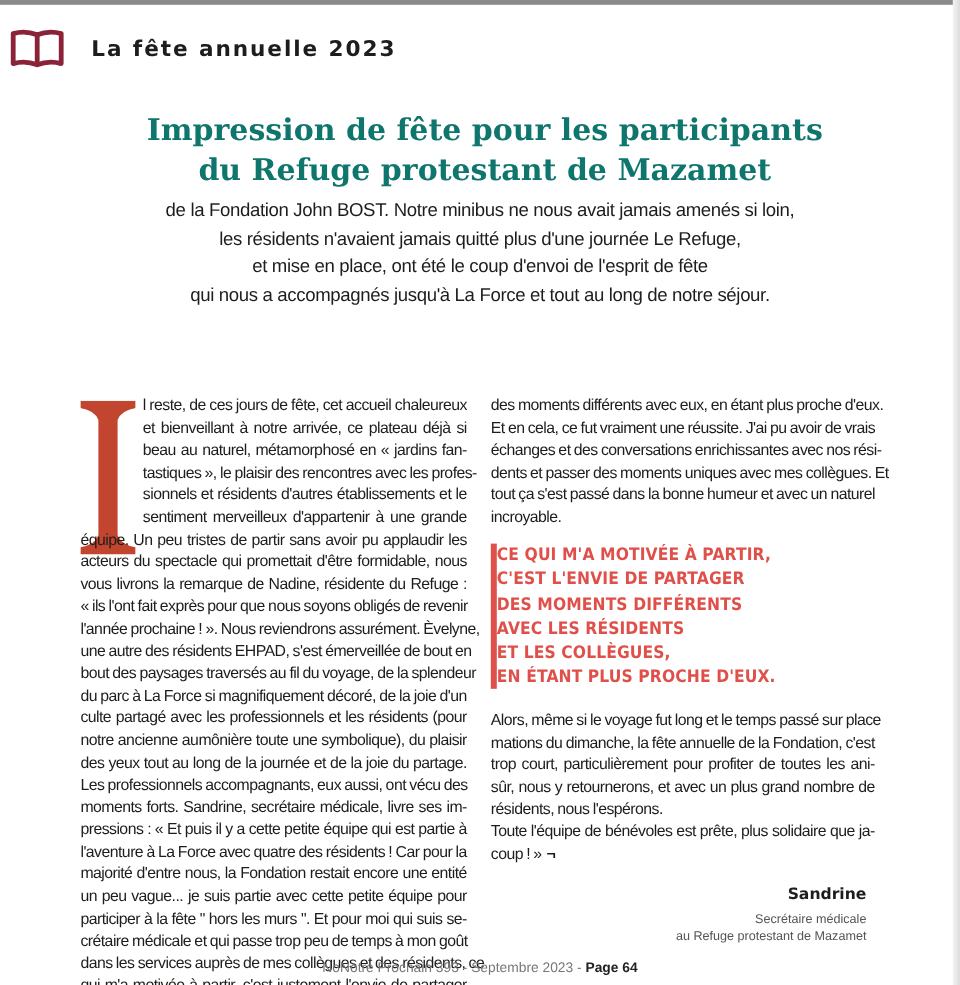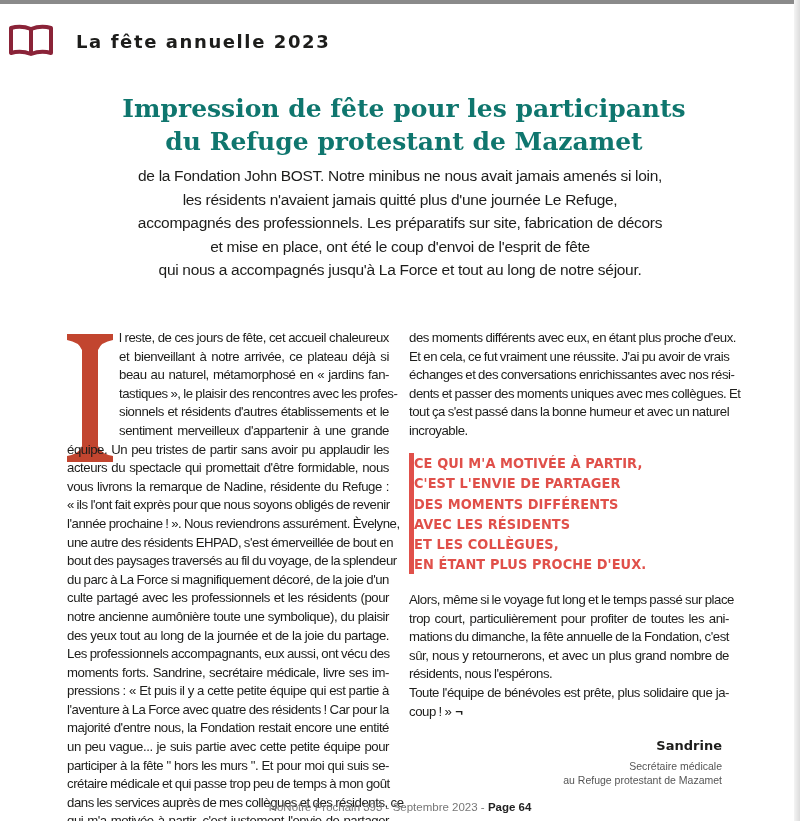--- a/index.html
+++ b/index.html
@@ -91,21 +91,20 @@
 </div>
 
 <h1 class="title">
   <span>Impression de fête pour les participants</span>
   <span>du Refuge protestant de Mazamet</span>
 </h1>
 
 <p class="intro">
   <span>de la Fondation John BOST. Notre minibus ne nous avait jamais amenés si loin,</span>
   <span>les résidents n'avaient jamais quitté plus d'une journée Le Refuge,</span>
-  <span>accompagnés des professionnels. Les préparatifs sur site, fabrication de décors</span>
   <span>et mise en place, ont été le coup d'envoi de l'esprit de fête</span>
   <span>qui nous a accompagnés jusqu'à La Force et tout au long de notre séjour.</span>
 </p>
 
 <svg class="dropcap" viewBox="0 0 46 128">
   <path d="M0 0 L46 0 L46 6 Q34 8 31 16 L31 112 Q34 120 46 122 L46 128 L0 128 L0 122 Q12 120 15 112 L15 16 Q12 8 0 6 Z" fill="#c2452f"></path>
 </svg>
 
 <div class="col col-left">
   <span class="line indent">l reste, de ces jours de fête, cet accueil chaleureux</span>
@@ -150,22 +149,22 @@
   <span>CE QUI M'A MOTIVÉE À PARTIR,</span>
   <span>C'EST L'ENVIE DE PARTAGER</span>
   <span>DES MOMENTS DIFFÉRENTS</span>
   <span>AVEC LES RÉSIDENTS</span>
   <span>ET LES COLLÈGUES,</span>
   <span>EN ÉTANT PLUS PROCHE D'EUX.</span>
 </div>
 
 <div class="col col-right2">
   <span class="line">Alors, même si le voyage fut long et le temps passé sur place</span>
+  <span class="line">mations du dimanche, la fête annuelle de la Fondation, c'est</span>
   <span class="line">trop court, particulièrement pour profiter de toutes les ani-</span>
-  <span class="line">mations du dimanche, la fête annuelle de la Fondation, c'est</span>
   <span class="line">sûr, nous y retournerons, et avec un plus grand nombre de</span>
   <span class="line last">résidents, nous l'espérons.</span>
   <span class="line">Toute l'équipe de bénévoles est prête, plus solidaire que ja-</span>
   <span class="line last"><span>coup ! »</span><span class="end-mark">¬</span></span>
 </div>
 
 <div class="signature">
   <div class="sig-name">Sandrine</div>
   <div class="sig-role">
     <span>Secrétaire médicale</span>

